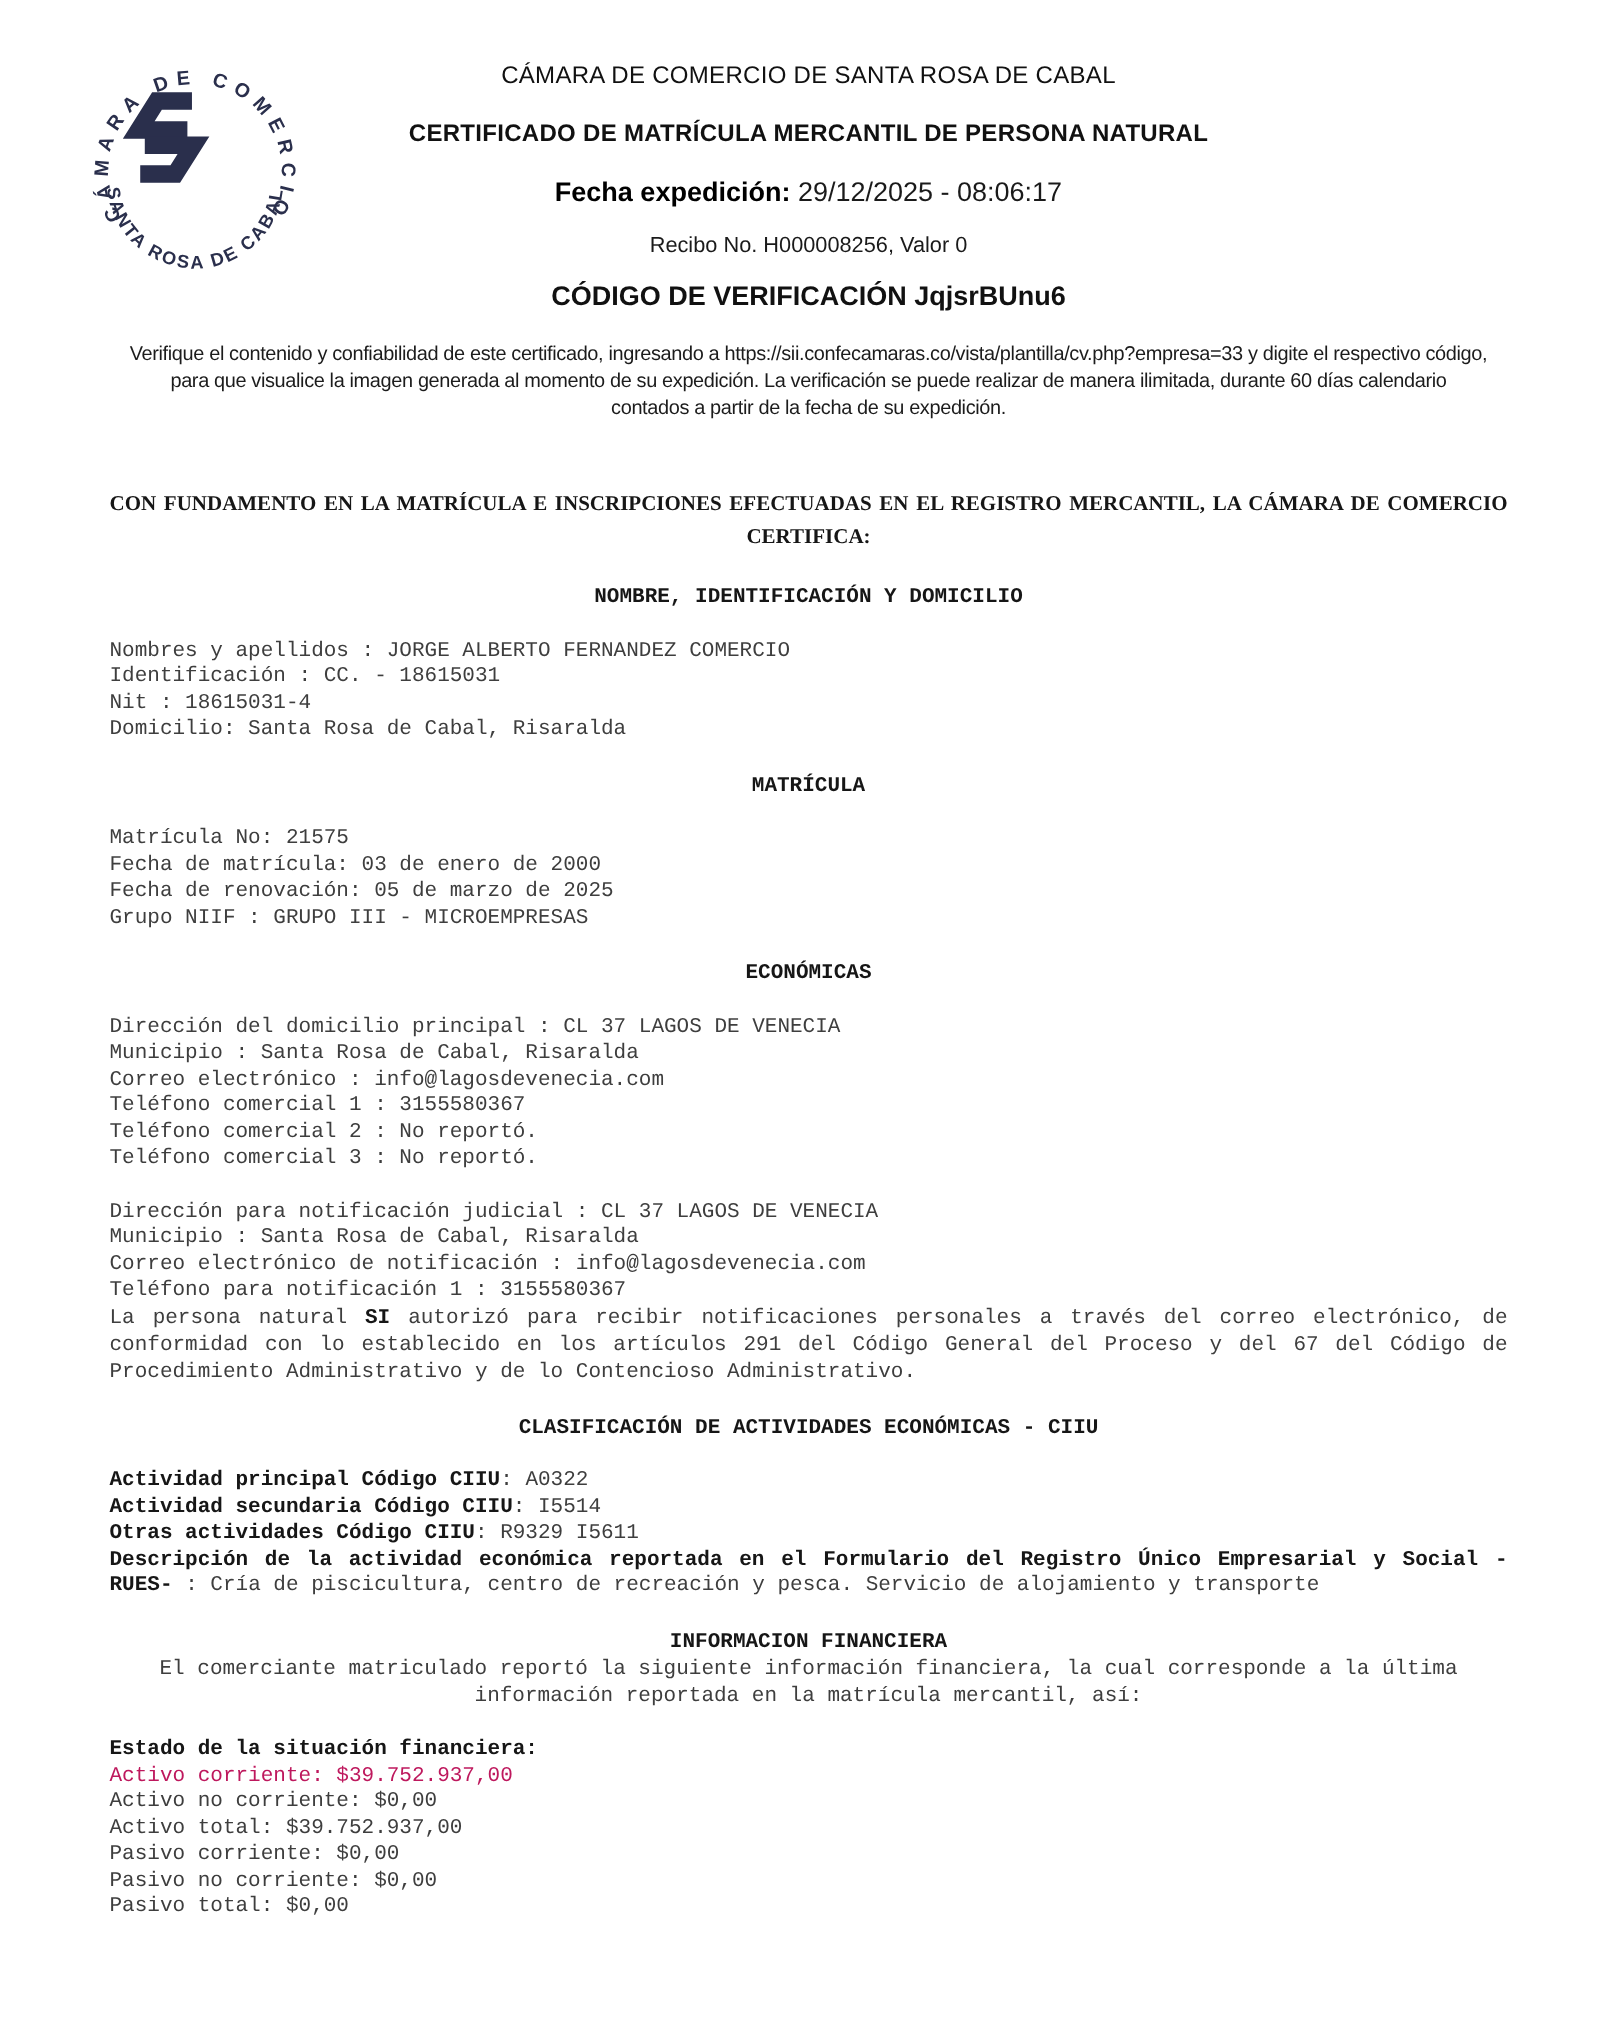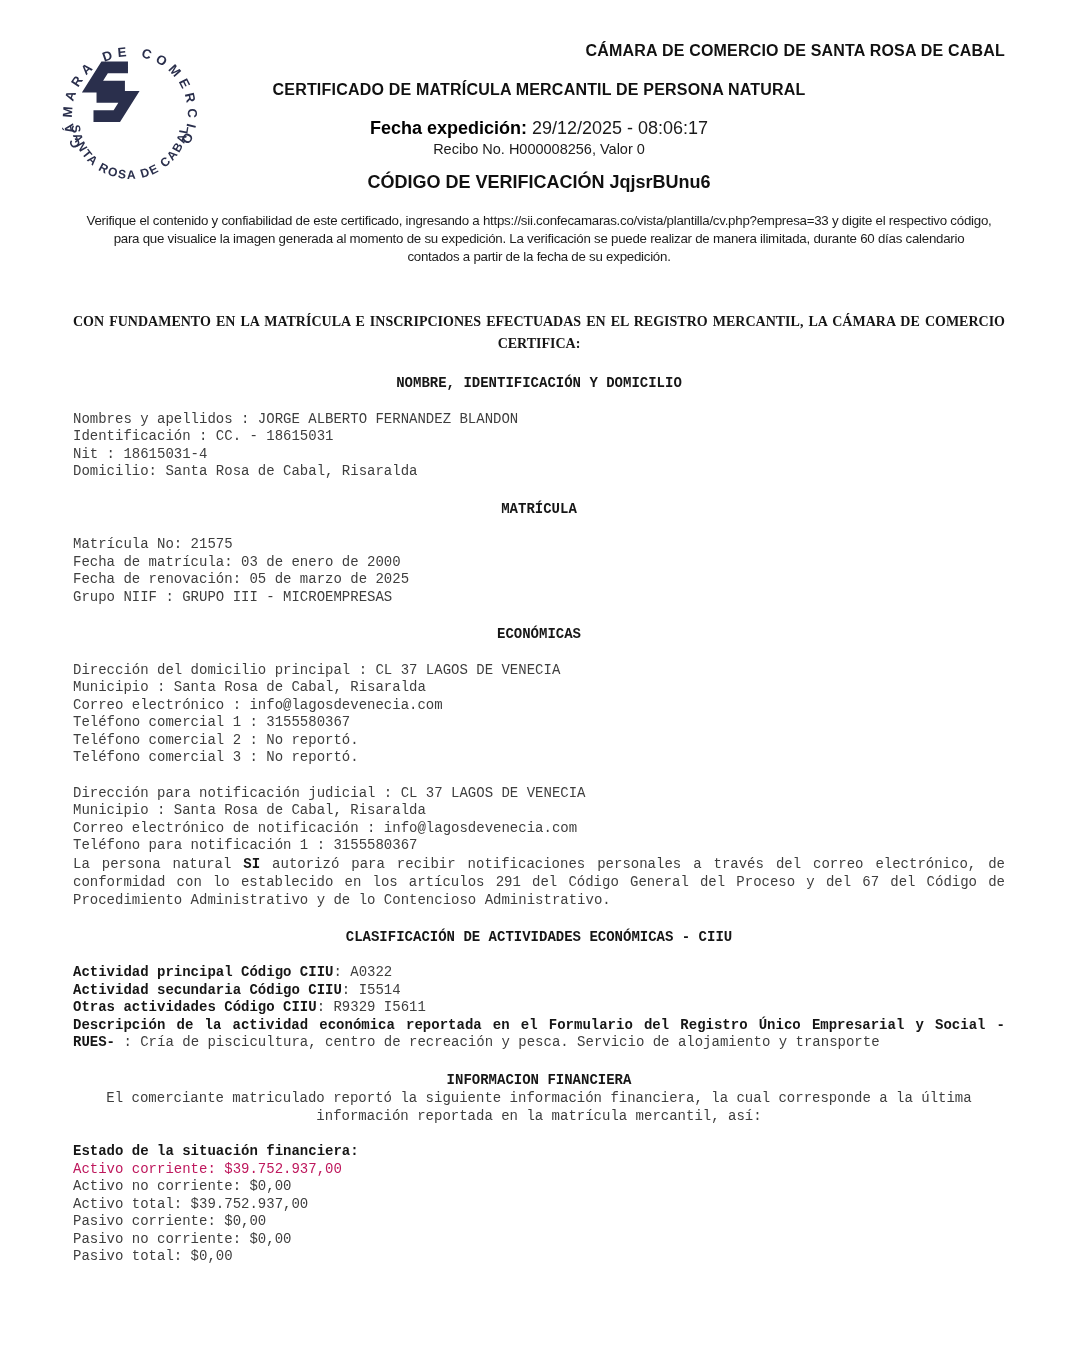--- a/index.html
+++ b/index.html
@@ -26,41 +26,41 @@
     width: 148px;
     height: 142px;
   }
   .logo text {
     font-family: "Liberation Sans", sans-serif;
     font-weight: bold;
   }
   
   .hdr-org {
     margin: 2px 0 0;
-    text-align: right;
+    text-align: center;
     font-size: 16px;
-    font-weight: bold;
+    font-weight: normal;
     letter-spacing: 0.2px;
   }
   .hdr-title {
     margin: 21px 0 0;
     text-align: center;
     font-size: 16px;
     font-weight: bold;
     letter-spacing: 0.2px;
   }
   .hdr-fecha {
     margin: 19px 0 0;
     text-align: center;
     font-size: 18px;
     color: #1a1a1a;
   }
   .hdr-fecha b { color: #000; }
   .hdr-recibo {
-    margin: 2px 0 0;
+    margin: 17px 0 0;
     text-align: center;
     font-size: 14.5px;
     color: #1a1a1a;
   }
   .hdr-codigo {
     margin: 15px 0 0;
     text-align: center;
     font-size: 18px;
     font-weight: bold;
   }
@@ -144,21 +144,21 @@
   <div class="hdr-recibo">Recibo No. H000008256, Valor 0</div>
 
   <div class="hdr-codigo">CÓDIGO DE VERIFICACIÓN JqjsrBUnu6</div>
 
   <p class="verif-note">Verifique el contenido y confiabilidad de este certificado, ingresando a https://sii.confecamaras.co/vista/plantilla/cv.php?empresa=33 y digite el respectivo código, para que visualice la imagen generada al momento de su expedición. La verificación se puede realizar de manera ilimitada, durante 60 días calendario contados a partir de la fecha de su expedición.</p>
 
   <p class="cert-intro">CON FUNDAMENTO EN LA MATRÍCULA E INSCRIPCIONES EFECTUADAS EN EL REGISTRO MERCANTIL, LA CÁMARA DE COMERCIO CERTIFICA:</p>
 
   <div class="mono-h">NOMBRE, IDENTIFICACIÓN Y DOMICILIO</div>
   <div class="mono line-block">
-    <div>Nombres y apellidos : JORGE ALBERTO FERNANDEZ BLANDON</div>
+    <div>Nombres y apellidos : JORGE ALBERTO FERNANDEZ COMERCIO</div>
     <div>Identificación : CC. - 18615031</div>
     <div>Nit : 18615031-4</div>
     <div>Domicilio: Santa Rosa de Cabal, Risaralda</div>
   </div>
 
   <div class="mono-h">MATRÍCULA</div>
   <div class="mono line-block">
     <div>Matrícula No: 21575</div>
     <div>Fecha de matrícula: 03 de enero de 2000</div>
     <div>Fecha de renovación: 05 de marzo de 2025</div>

